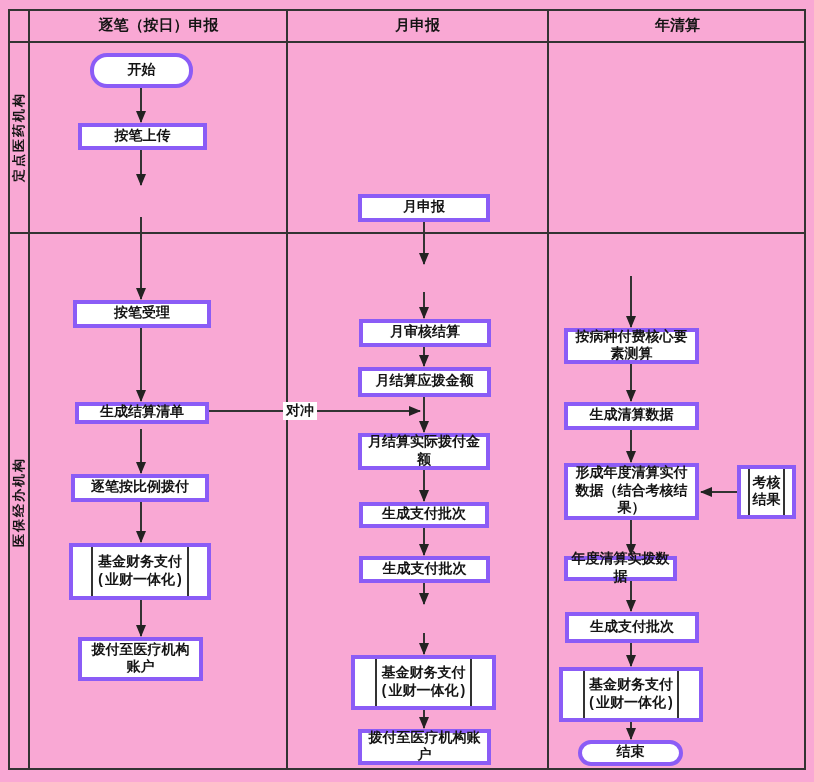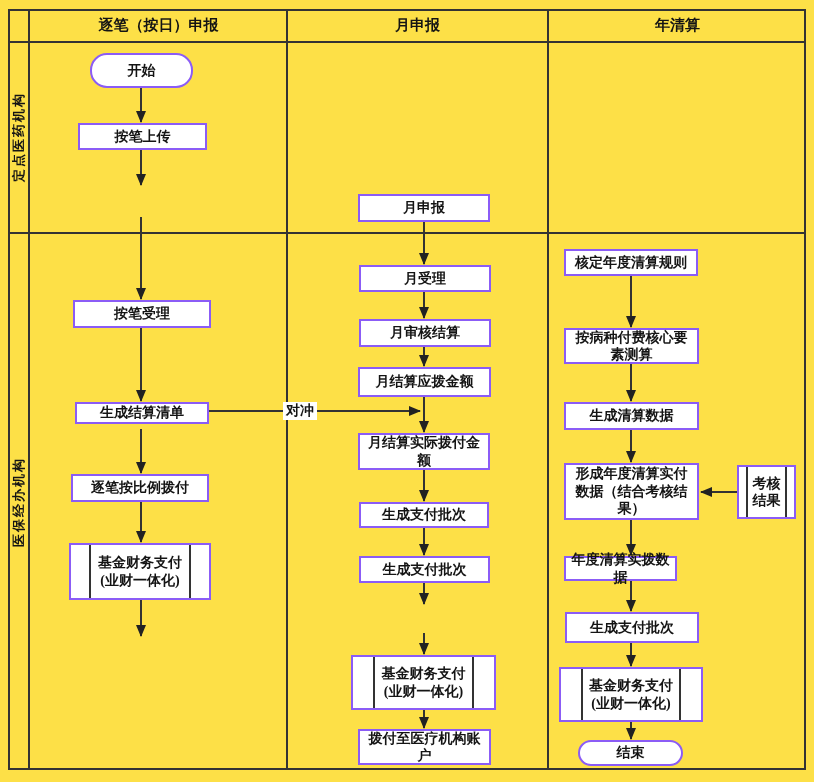--- a/index.html
+++ b/index.html
@@ -1,22 +1,22 @@
 <!DOCTYPE html>
 <html><head>
 <meta charset="utf-8">
 <style>
   html,body{margin:0;padding:0;background:#ffffff;}
-  .canvas{position:relative;width:814px;height:782px;background:#fde047;
-          font-family:Liberation Serif, serif;color:#141414;overflow:hidden;}
+  .canvas{position:relative;width:814px;height:782px;background:#f9a8d4;
+          font-family:Liberation Mono, monospace;color:#141414;overflow:hidden;}
   .gl{position:absolute;background:#333333;}
   .outer{position:absolute;left:8px;top:9px;width:798px;height:761px;border:2px solid #333333;box-sizing:border-box;background:transparent;}
   svg.connlayer{position:absolute;left:0;top:0;pointer-events:none;}
   .conn{stroke:#333333;stroke-width:2;}
-  .node{position:absolute;box-sizing:border-box;border:2px solid #8b5cf6;background:#ffffff;
+  .node{position:absolute;box-sizing:border-box;border:4px solid #8b5cf6;background:#ffffff;
         display:flex;align-items:center;justify-content:center;text-align:center;
         font-weight:bold;font-size:14px;line-height:1.25;white-space:pre-line;}
   .terminator{border-radius:17px;}
   .dotted{border:2px dotted #4a4a4a;}
   .pp{padding:0 20px;}
   .bar{position:absolute;top:0;bottom:0;width:2px;background:#333333;}
   .col-header{position:absolute;top:9px;height:33px;display:flex;align-items:center;justify-content:center;
               font-weight:bold;font-size:15px;}
   .lane-label{position:absolute;left:8px;width:21px;display:flex;align-items:center;justify-content:center;}
   .lane-label span{transform:rotate(-90deg);white-space:nowrap;font-weight:bold;font-size:13px;letter-spacing:2px;}
@@ -82,39 +82,39 @@
   <div class="node" style="left:78px;top:123px;width:129px;height:27px;">按笔上传</div>
   <div class="node" style="left:73px;top:300px;width:138px;height:28px;">按笔受理</div>
   <div class="node" style="left:75px;top:402px;width:134px;height:22px;">生成结算清单</div>
   <div class="node" style="left:71px;top:474px;width:138px;height:28px;">逐笔按比例拨付</div>
   <div class="node pp" style="left:69px;top:543px;width:142px;height:57px;">
     <i class="bar" style="left:18px;"></i>
     <i class="bar" style="right:18px;"></i>
     <span>基金财务支付
 (业财一体化)</span>
   </div>
+  <div class="node" style="left:78px;top:637px;width:125px;height:44px;">拨付至医疗机构
+账户</div>
 
   <div class="node" style="left:358px;top:194px;width:132px;height:28px;">月申报</div>
-  <div class="node" style="left:359px;top:265px;width:132px;height:27px;">月受理</div>
   <div class="node" style="left:359px;top:319px;width:132px;height:28px;">月审核结算</div>
   <div class="node" style="left:358px;top:367px;width:133px;height:30px;">月结算应拨金额</div>
   <div class="node" style="left:358px;top:433px;width:132px;height:37px;">月结算实际拨付金
 额</div>
   <div class="node" style="left:359px;top:502px;width:130px;height:26px;">生成支付批次</div>
   <div class="node" style="left:359px;top:556px;width:131px;height:27px;">生成支付批次</div>
   <div class="node pp" style="left:351px;top:655px;width:145px;height:55px;">
     <i class="bar" style="left:20px;"></i>
     <i class="bar" style="right:20px;"></i>
     <span>基金财务支付
 (业财一体化)</span>
   </div>
   <div class="node" style="left:358px;top:729px;width:133px;height:36px;">拨付至医疗机构账
 户</div>
 
-  <div class="node" style="left:564px;top:249px;width:134px;height:27px;">核定年度清算规则</div>
   <div class="node" style="left:564px;top:328px;width:135px;height:36px;">按病种付费核心要
 素测算</div>
   <div class="node" style="left:564px;top:402px;width:135px;height:28px;">生成清算数据</div>
   <div class="node" style="left:564px;top:463px;width:135px;height:57px;">形成年度清算实付
 数据（结合考核结
 果）</div>
   <div class="node pp" style="left:737px;top:465px;width:59px;height:54px;padding:0 9px;">
     <i class="bar" style="left:7px;"></i>
     <i class="bar" style="right:7px;"></i>
     <span>考核

